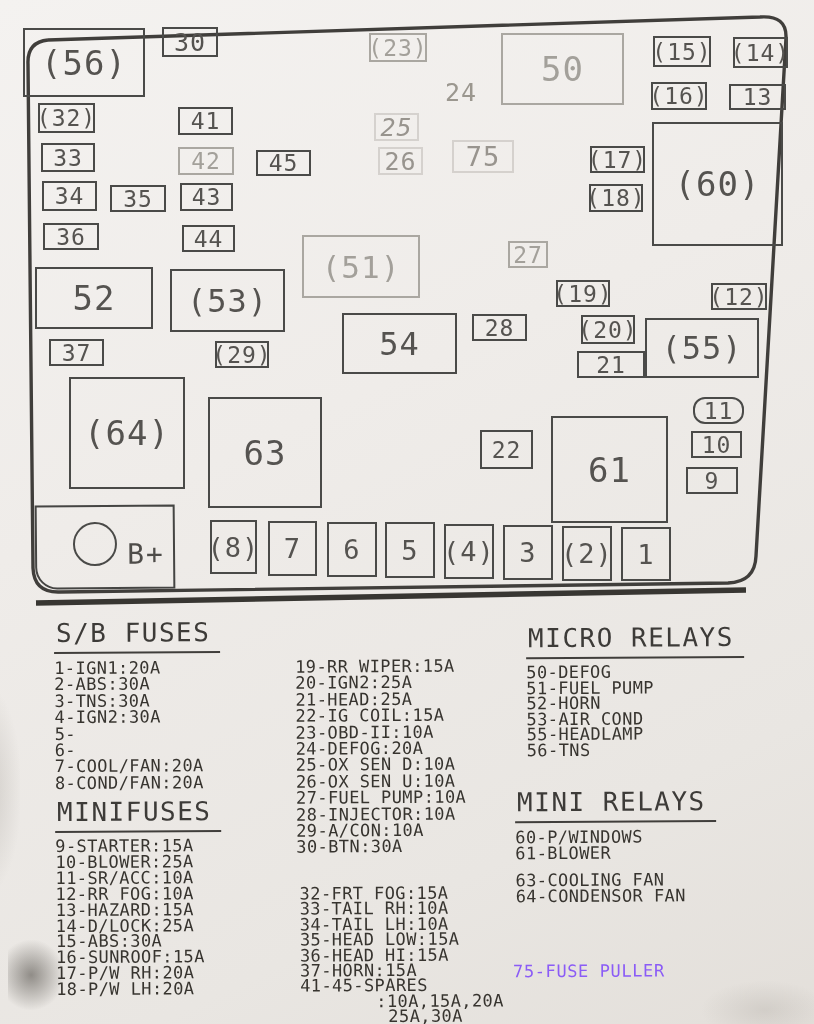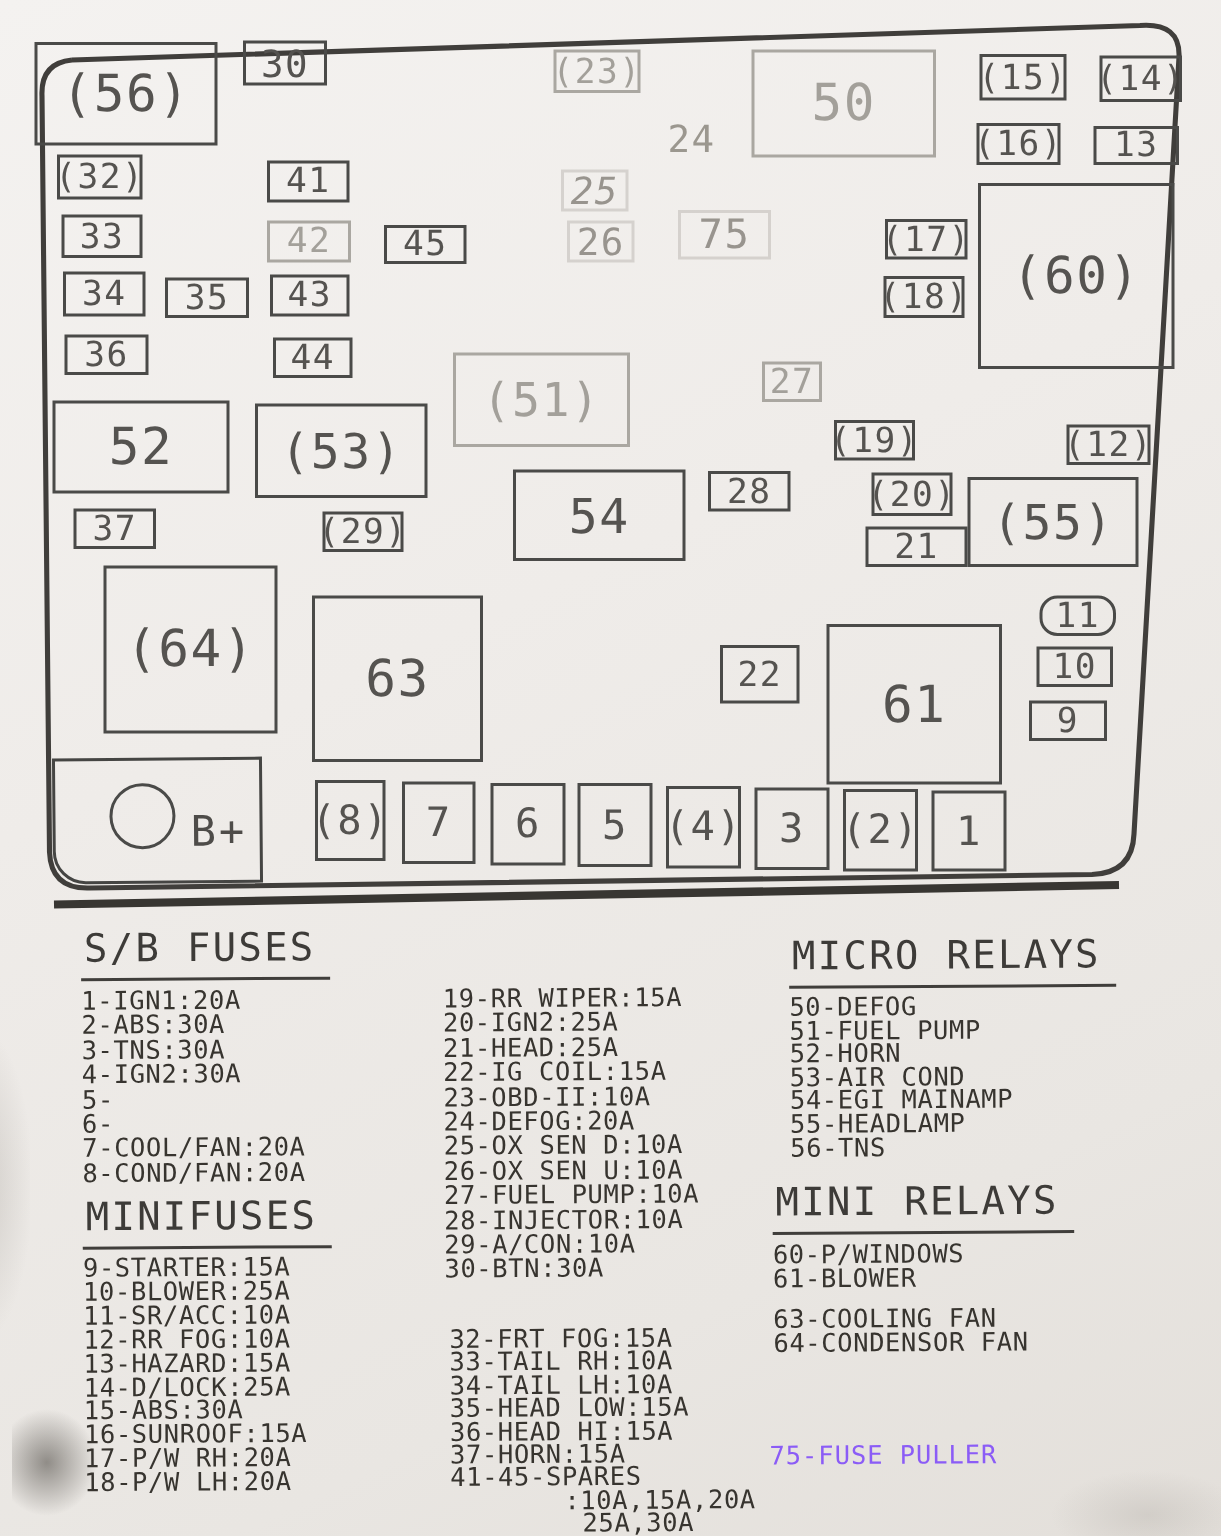--- a/index.html
+++ b/index.html
@@ -201,21 +201,20 @@
         <div class="lg-item">25A,30A</div>
       </div>
 
     <div class="lg-section" id="micro-section">
       <span class="lg-title">MICRO RELAYS</span>
       <div class="lg-items" id="micro-items">
           <div class="lg-item">50-DEFOG</div>
           <div class="lg-item">51-FUEL PUMP</div>
           <div class="lg-item">52-HORN</div>
           <div class="lg-item">53-AIR COND</div>
-          <div class="lg-item">54-EGI MAINAMP</div>
           <div class="lg-item">55-HEADLAMP</div>
           <div class="lg-item">56-TNS</div>
         </div>
     </div>
 
     <div class="lg-section" id="mini-section">
       <span class="lg-title">MINI RELAYS</span>
       <div class="lg-items" id="minirelay-items">
           <div class="lg-item">60-P/WINDOWS</div>
           <div class="lg-item">61-BLOWER</div>

